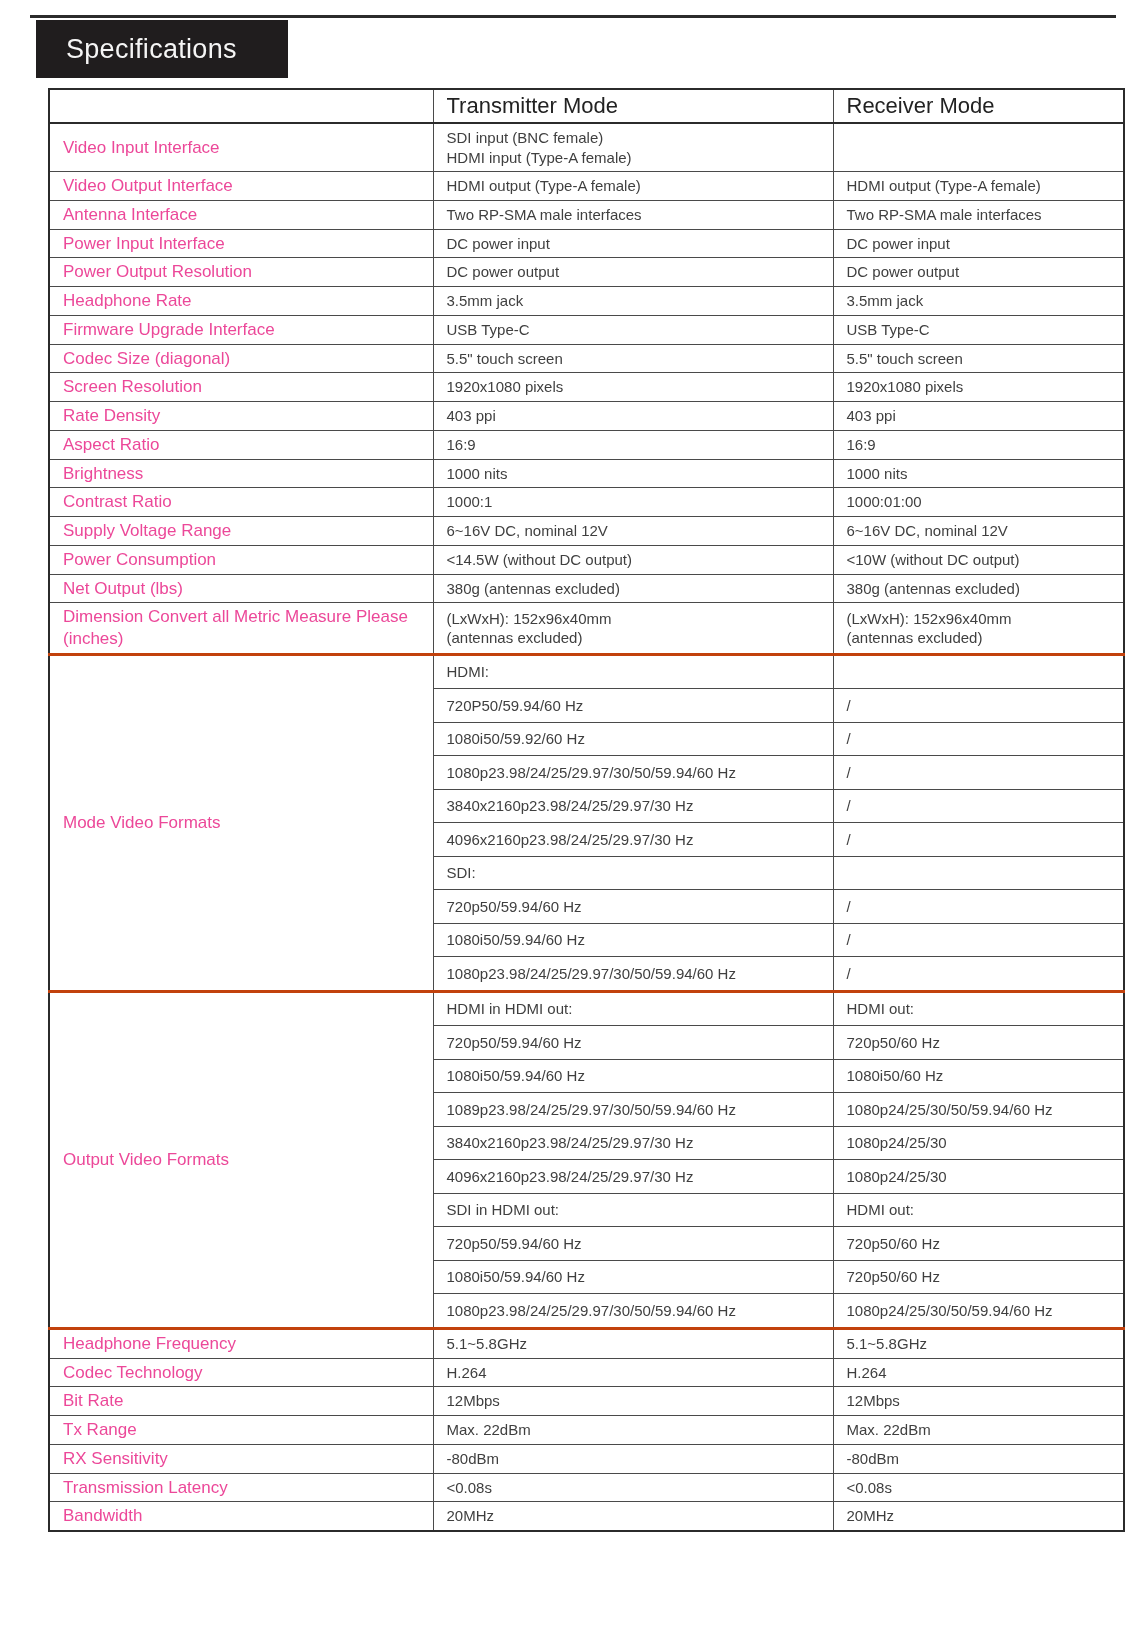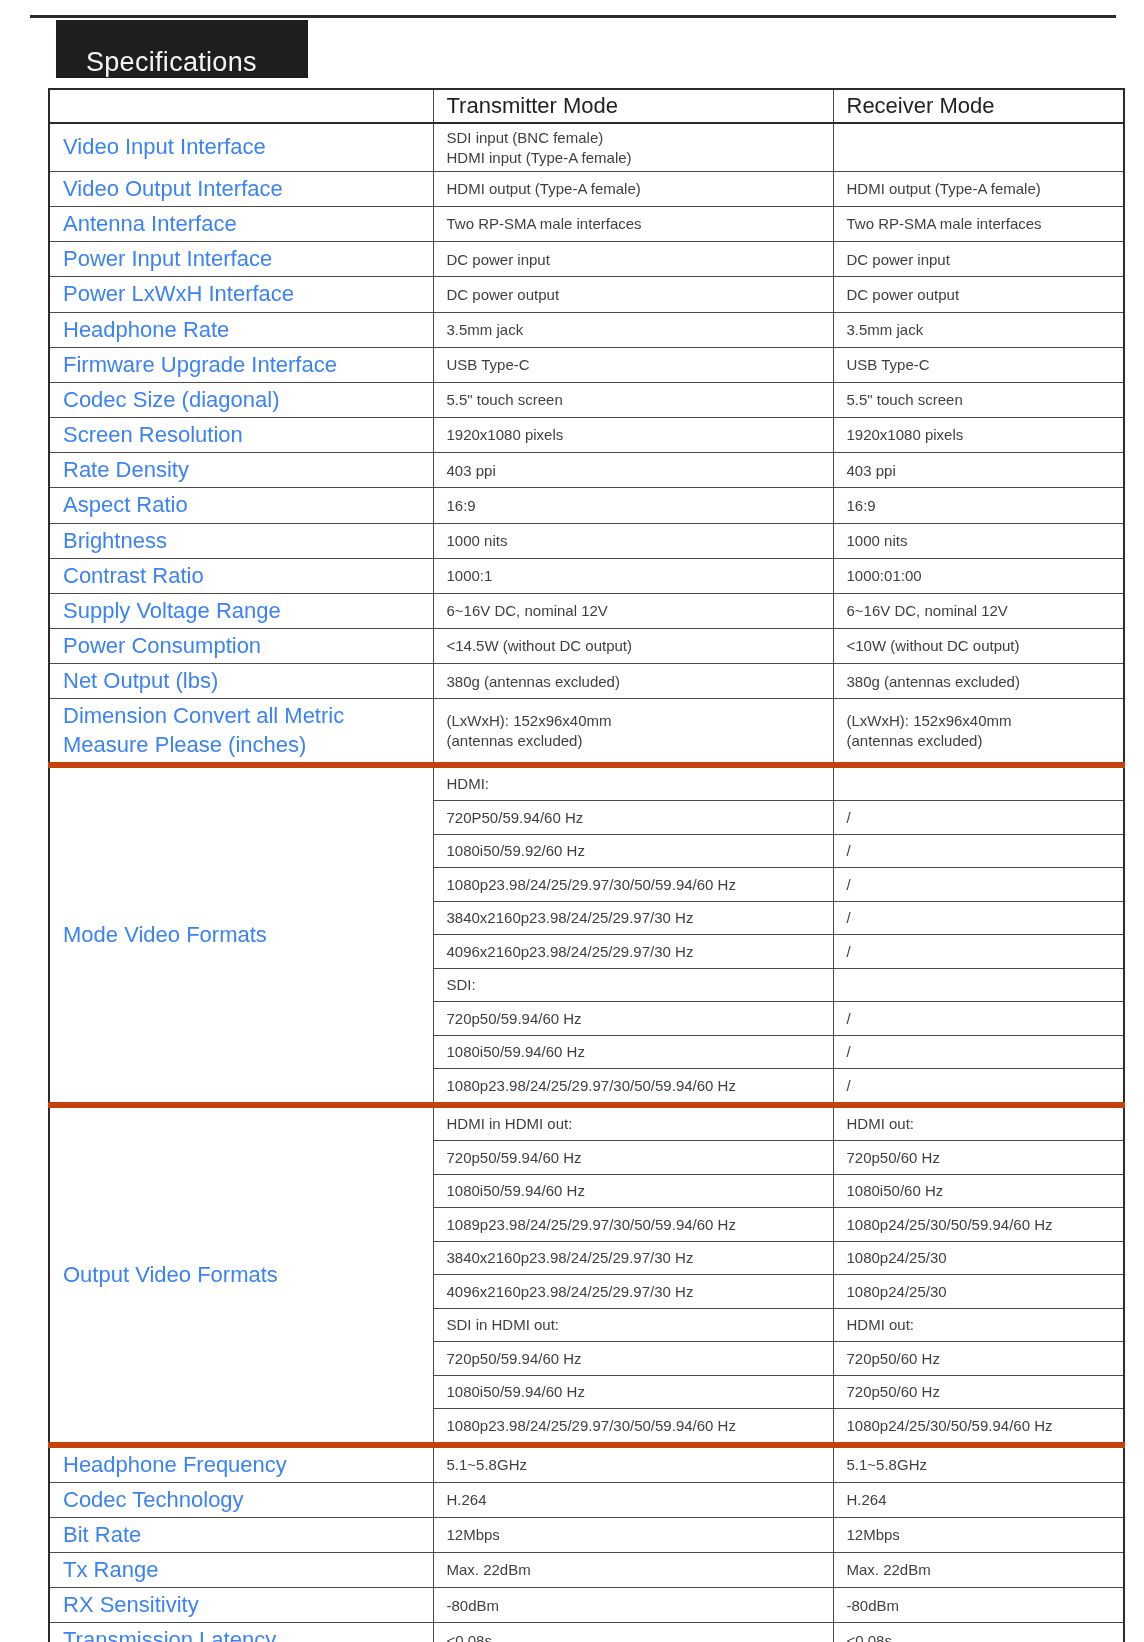--- a/index.html
+++ b/index.html
@@ -18,28 +18,28 @@
   .top-rule {
     position: absolute;
     left: 30px;
     top: 15px;
     width: 1086px;
     height: 3px;
     background: #2b2b2b;
   }
   .title-box {
     position: absolute;
-    left: 56px;
+    left: 36px;
     top: 20px;
     width: 252px;
     height: 58px;
     background: #201d1e;
     color: #f5f5f5;
     display: flex;
-    align-items: flex-end;
+    align-items: center;
     box-sizing: border-box;
     padding-left: 30px;
     font-size: 27px;
     letter-spacing: 0.3px;
   }
   table.spec-table {
     position: absolute;
     left: 48px;
     top: 88px;
     width: 1075px;
@@ -57,39 +57,39 @@
     text-align: left;
   }
   thead th {
     font-size: 22px;
     font-weight: 400;
     color: #222222;
     padding: 3px 13px;
     border-bottom: 2.5px solid #2b2b2b;
   }
   .label-cell {
-    font-size: 22px;
+    font-size: 17px;
     font-weight: 400;
-    color: #3b82f6;
+    color: #ec4899;
     padding: 3px 13px;
     line-height: 1.28;
   }
   .val-cell {
     font-size: 15px;
     color: #3f3f3f;
     padding: 4px 13px;
     line-height: 1.3;
     white-space: pre-line;
   }
   tr.fmt-row .val-cell {
     padding: 6.5px 13px;
   }
   tr.sect-start th,
   tr.sect-start td {
-    border-top: 6px solid #c2410c;
+    border-top: 3px solid #c2410c;
   }
   .section-label {
     vertical-align: middle;
   }
 </style>
 </head>
 <body>
 
 <div class="page">
   <div class="top-rule"></div>
@@ -126,21 +126,21 @@
           <th class="label-cell">Antenna Interface</th>
           <td class="val-cell">Two RP-SMA male interfaces</td>
           <td class="val-cell">Two RP-SMA male interfaces</td>
         </tr>
         <tr>
           <th class="label-cell">Power Input Interface</th>
           <td class="val-cell">DC power input</td>
           <td class="val-cell">DC power input</td>
         </tr>
         <tr>
-          <th class="label-cell">Power LxWxH Interface</th>
+          <th class="label-cell">Power Output Resolution</th>
           <td class="val-cell">DC power output</td>
           <td class="val-cell">DC power output</td>
         </tr>
         <tr>
           <th class="label-cell">Headphone Rate</th>
           <td class="val-cell">3.5mm jack</td>
           <td class="val-cell">3.5mm jack</td>
         </tr>
         <tr>
           <th class="label-cell">Firmware Upgrade Interface</th>

